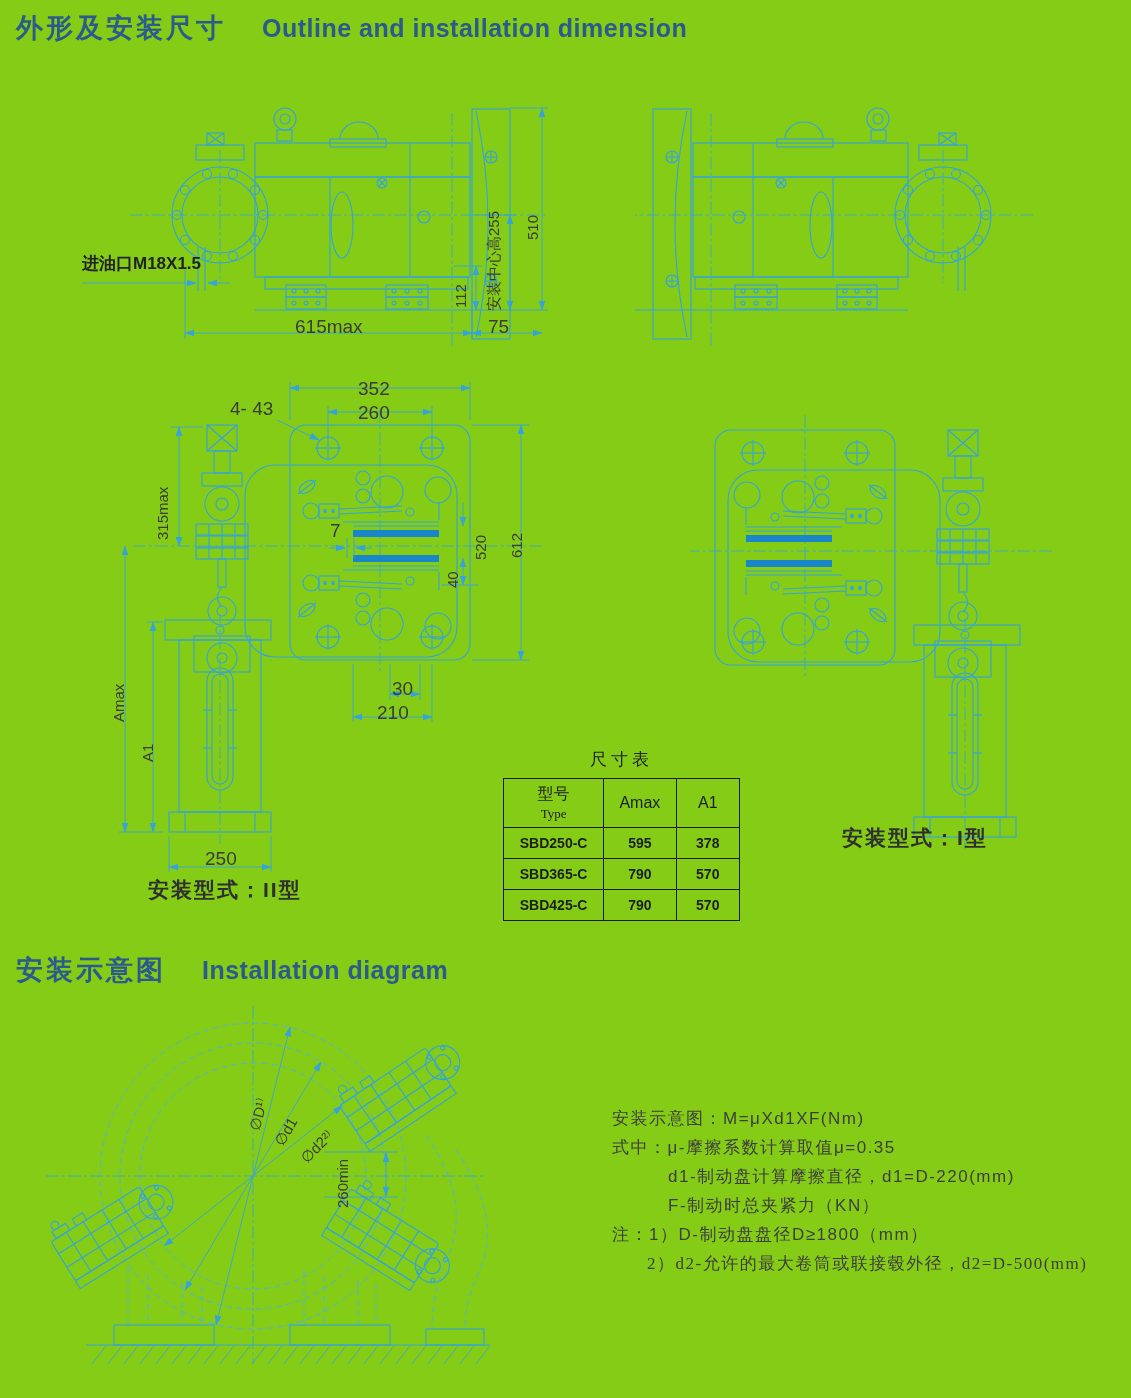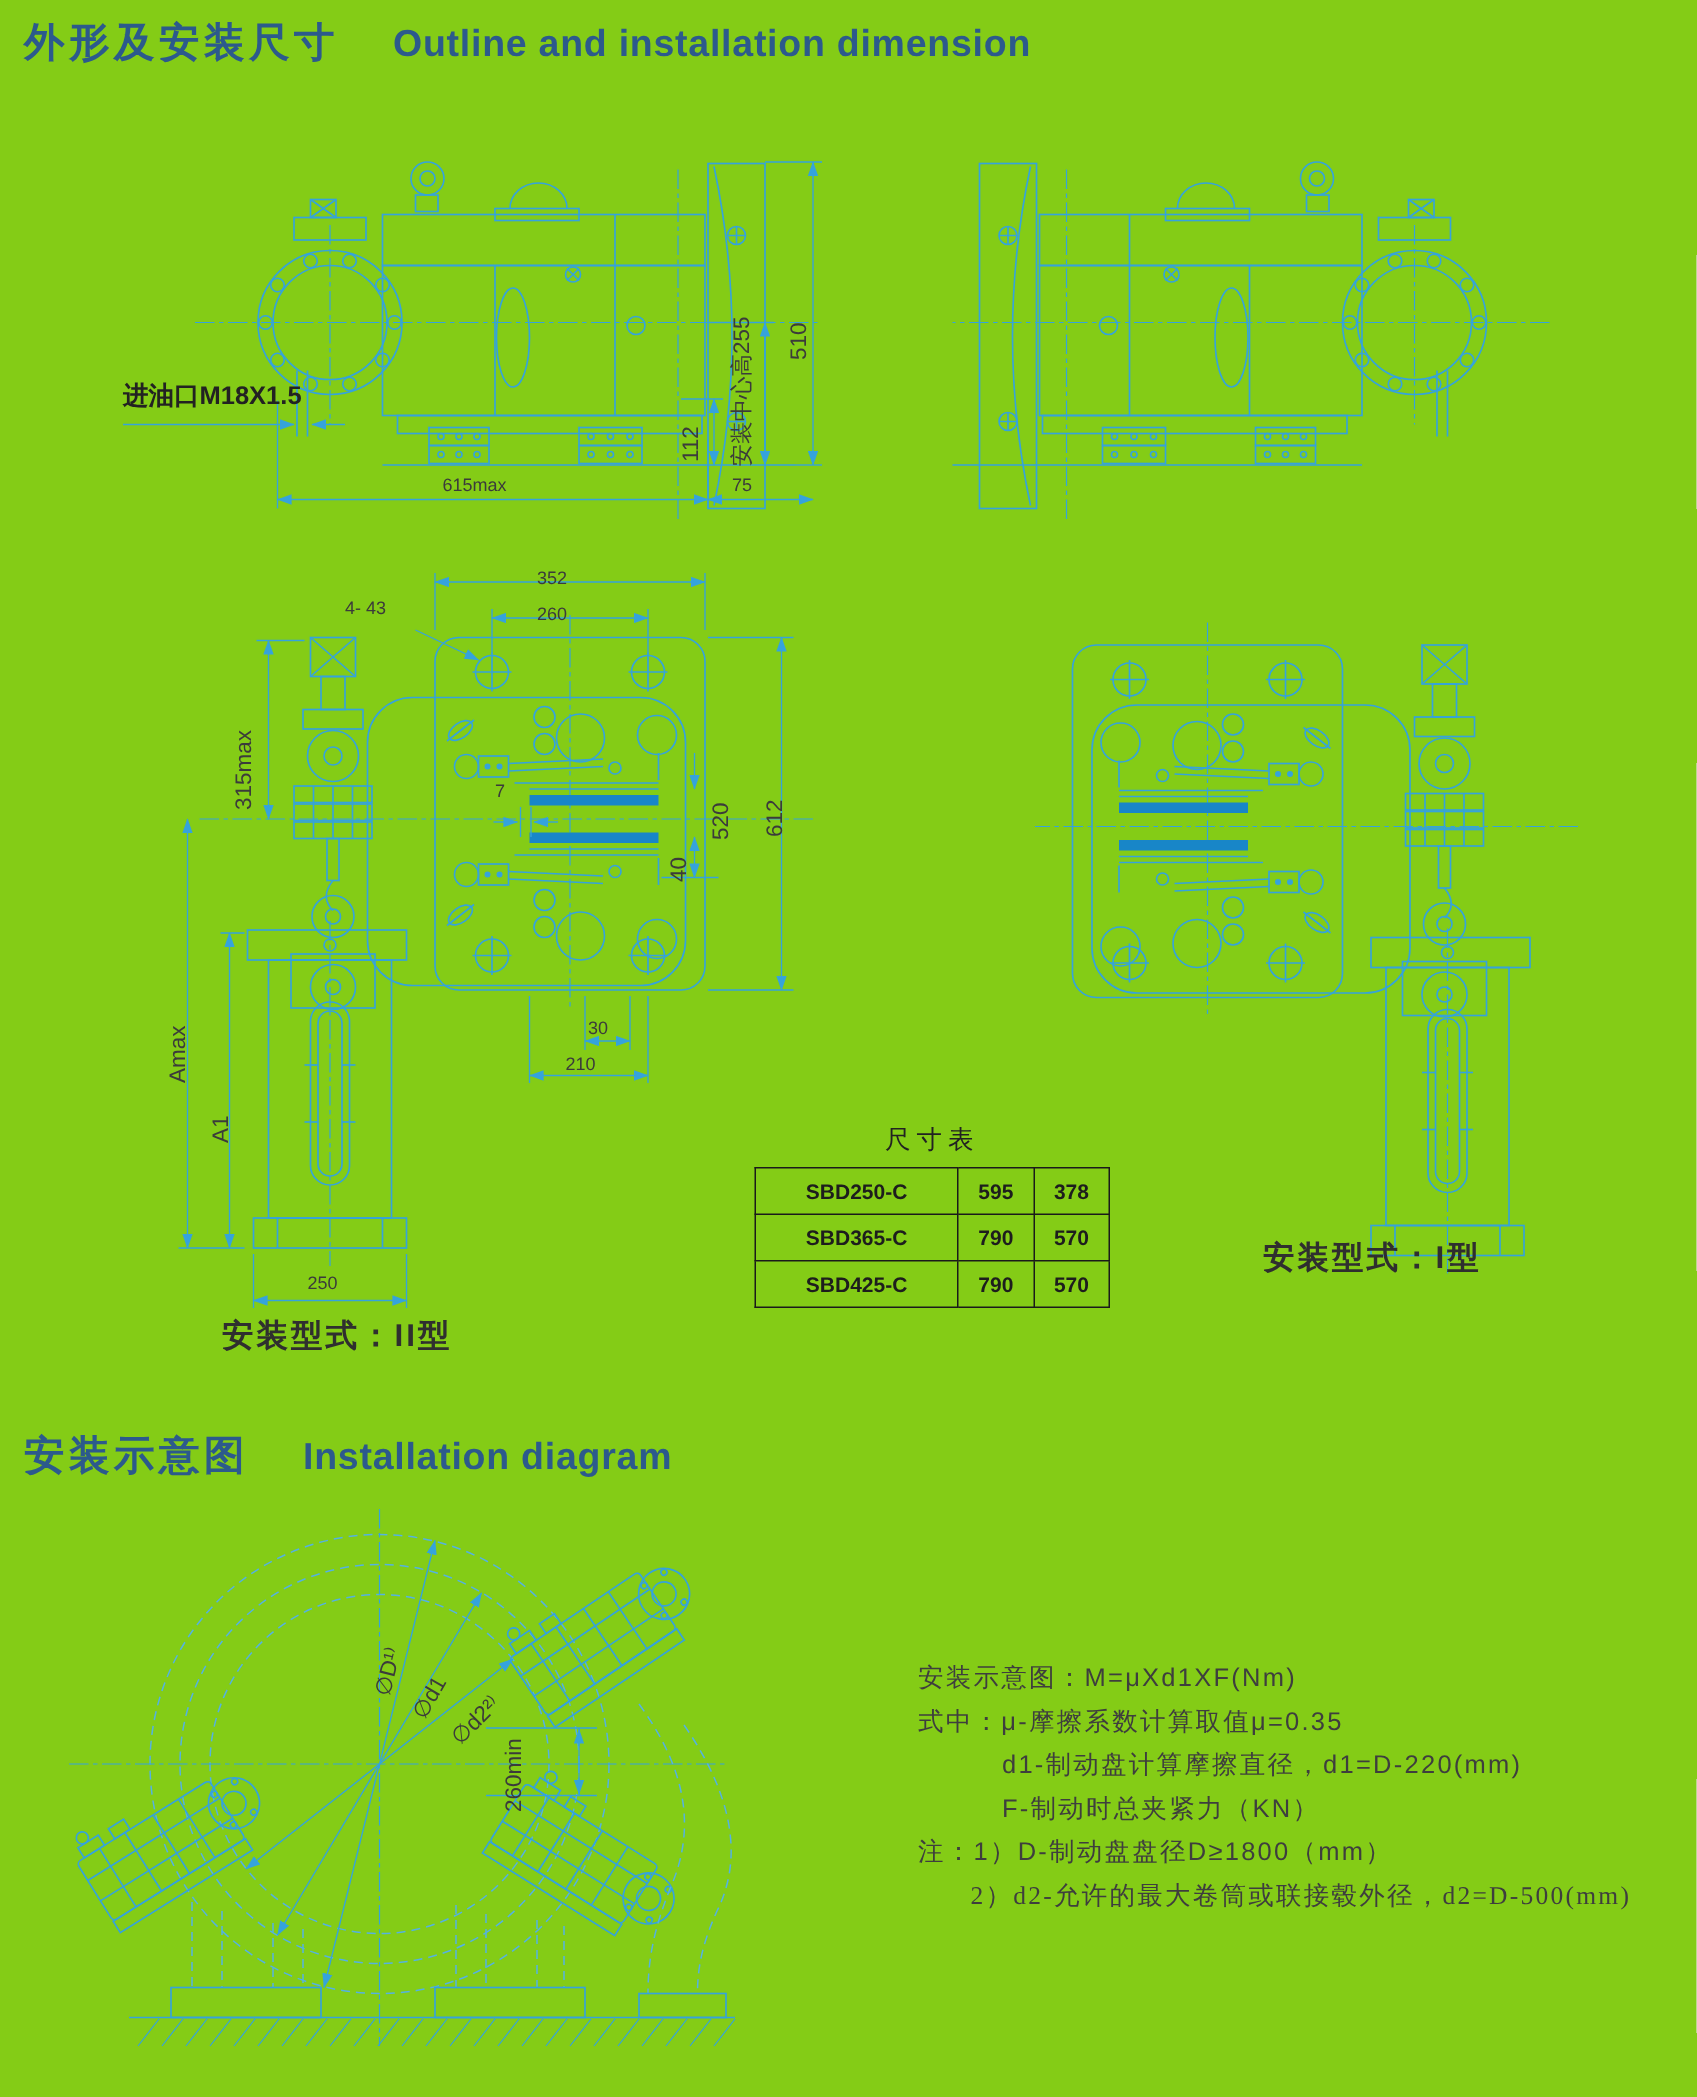--- a/index.html
+++ b/index.html
@@ -12,21 +12,21 @@
   
   .ln{stroke:#35a3dc;fill:none;stroke-width:1.1;}
   .thin{stroke:#35a3dc;fill:none;stroke-width:.8;}
   .cl{stroke:#35a3dc;fill:none;stroke-width:.8;stroke-dasharray:13 3 3 3;}
   .dimln{stroke:#35a3dc;fill:none;stroke-width:.9;}
   .dsh{stroke:#54b2e2;fill:none;stroke-width:1;stroke-dasharray:6 4;}
   .bar{fill:#1886c8;stroke:none;}
   .dot{fill:#35a3dc;stroke:none;}
   
   .lab{position:absolute;font-size:15px;color:#3b3b3b;white-space:nowrap;}
-  .big{font-size:12px;}
+  .big{font-size:19px;}
   .vlab{position:absolute;font-size:15px;color:#3b3b3b;white-space:nowrap;
         transform-origin:0 0;transform:rotate(-90deg);}
   .rlab{position:absolute;font-size:15px;color:#3b3b3b;white-space:nowrap;transform-origin:0 0;}
   .boldlab{font-weight:bold;font-size:17px;color:#222;}
   .cap{position:absolute;font-size:21px;font-weight:bold;color:#2f2f2f;letter-spacing:2px;white-space:nowrap;}
   
   .tbl-wrap{position:absolute;}
   .tbl-title{text-align:center;font-size:17px;color:#222;letter-spacing:4px;margin-bottom:7px;}
   table.size{border-collapse:collapse;width:100%;}
   table.size th,table.size td{border:1.7px solid #1a1a1a;text-align:center;color:#1d1d1d;}
@@ -315,20 +315,28 @@
   <span class="vlab big" style="left:110px;top:722px">Amax</span>
   <span class="vlab big" style="left:139px;top:762px">A1</span>
   <span class="lab big" style="left:205px;top:848px">250</span>
   <span class="cap" style="left:148px;top:876px">安装型式：II型</span>
   <span class="cap" style="left:842px;top:824px">安装型式：I型</span>
 
   <div class="tbl-wrap" style="left:503px;top:748px;width:237px">
     <div class="tbl-title">尺寸表</div>
     <table class="size">
       <tbody>
+          <tr>
+        <th style="width:101px">
+          <div>型号</div>
+          <div class="type-en">Type</div>
+        </th>
+        <th style="width:72px">Amax</th>
+        <th style="width:64px">A1</th>
+      </tr>
       <tr>
         <td>SBD250-C</td>
         <td>595</td>
         <td>378</td>
       </tr>
       <tr>
         <td>SBD365-C</td>
         <td>790</td>
         <td>570</td>
       </tr>

